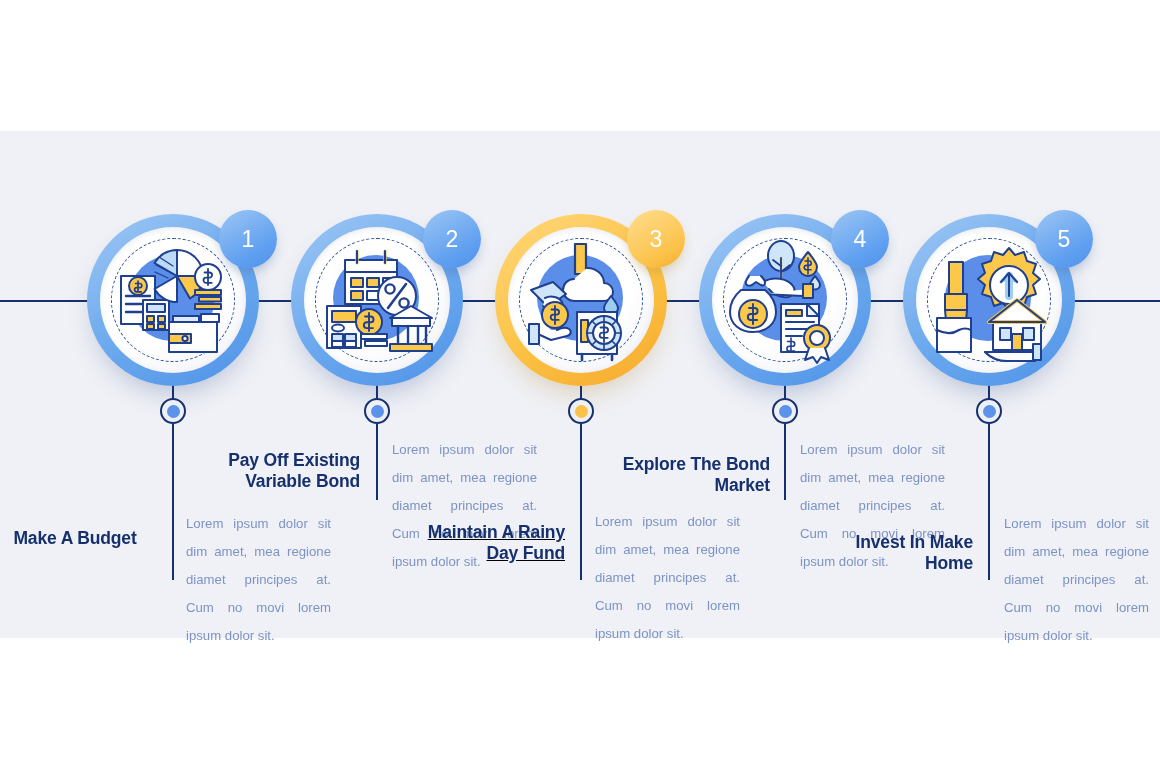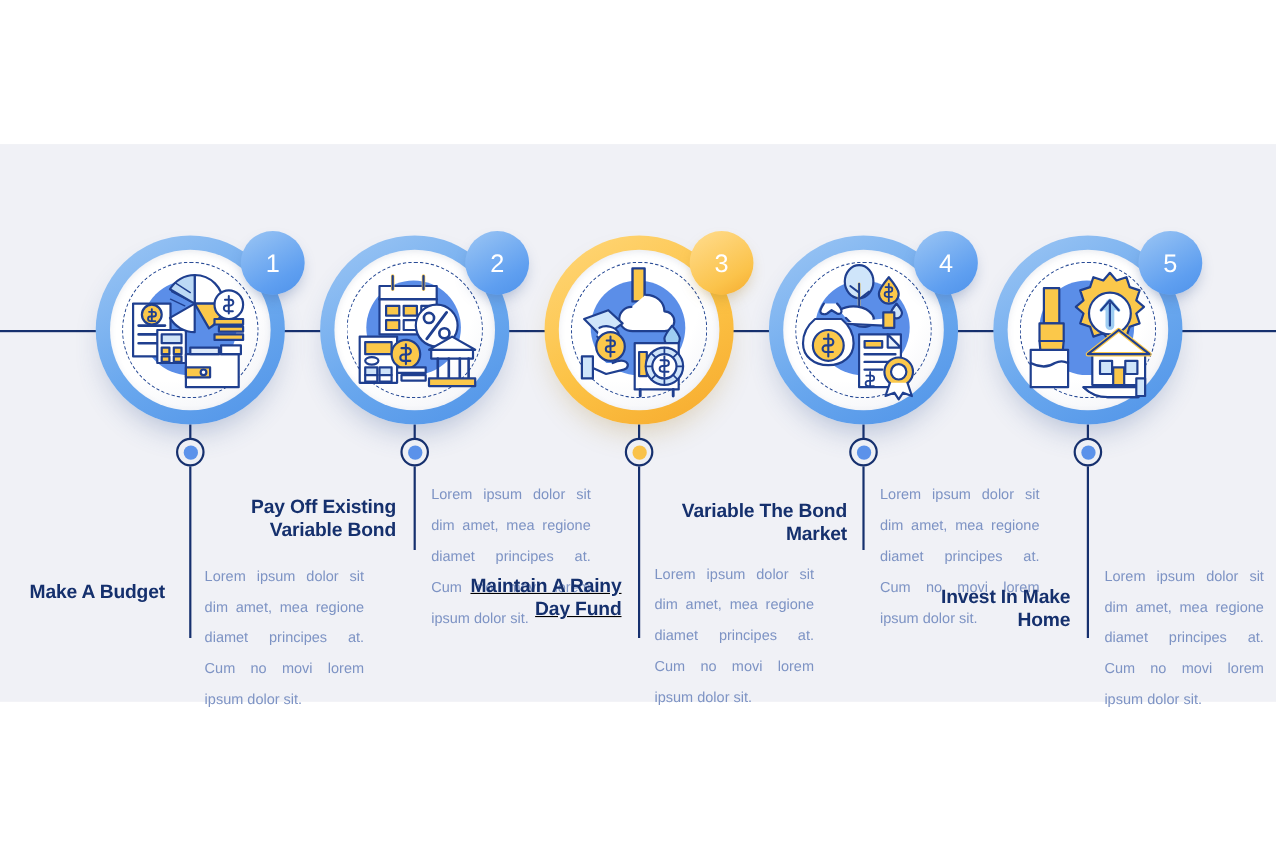--- a/index.html
+++ b/index.html
@@ -204,21 +204,21 @@
     <div class="badge">
       <span>1</span>
     </div>
   </div>
   <div class="stem" style="left:172px; top:386px; height:36px;"></div>
   <div class="dot" style="left:160px; top:398px;">
       <i></i>
     </div>
   <div class="stem" style="left:172px; top:424px; height:156px;"></div>
 
-  <div class="caption cap-left" style="left:0px; top:528px; width:150px;">
+  <div class="caption cap-left" style="left:0px; top:528px; width:150px;text-align:center;">
     <div class="cap-title">Make A Budget</div>
   </div>
   <div class="caption cap-right" style="left:186px; top:510px; width:145px;">
     <div class="cap-body">Lorem ipsum dolor sit dim amet, mea regione diamet principes at. Cum no movi lorem ipsum dolor sit.</div>
   </div>
 
   <div class="node" style="left:291px;">
     <div class="ring"></div>
     <div class="inner"></div>
     <div class="dashed"></div>
@@ -356,21 +356,21 @@
       <span>4</span>
     </div>
   </div>
   <div class="stem" style="left:784px; top:386px; height:36px;"></div>
   <div class="dot" style="left:772px; top:398px;">
       <i></i>
     </div>
   <div class="stem" style="left:784px; top:424px; height:76px;"></div>
 
   <div class="caption cap-left" style="left:615px; top:454px; width:155px;">
-    <div class="cap-title">Variable The Bond Market</div>
+    <div class="cap-title">Explore The Bond Market</div>
   </div>
   <div class="caption cap-right" style="left:800px; top:436px; width:145px;">
     <div class="cap-body">Lorem ipsum dolor sit dim amet, mea regione diamet principes at. Cum no movi lorem ipsum dolor sit.</div>
   </div>
 
   <div class="node" style="left:903px;">
     <div class="ring"></div>
     <div class="inner"></div>
     <div class="dashed"></div>
     <div class="blob"></div>

